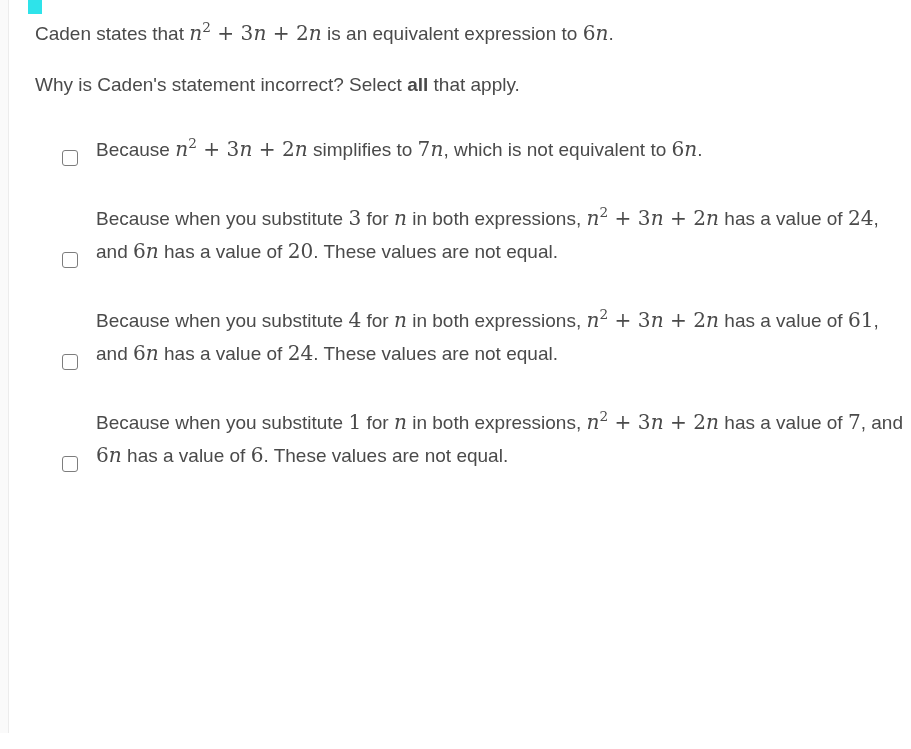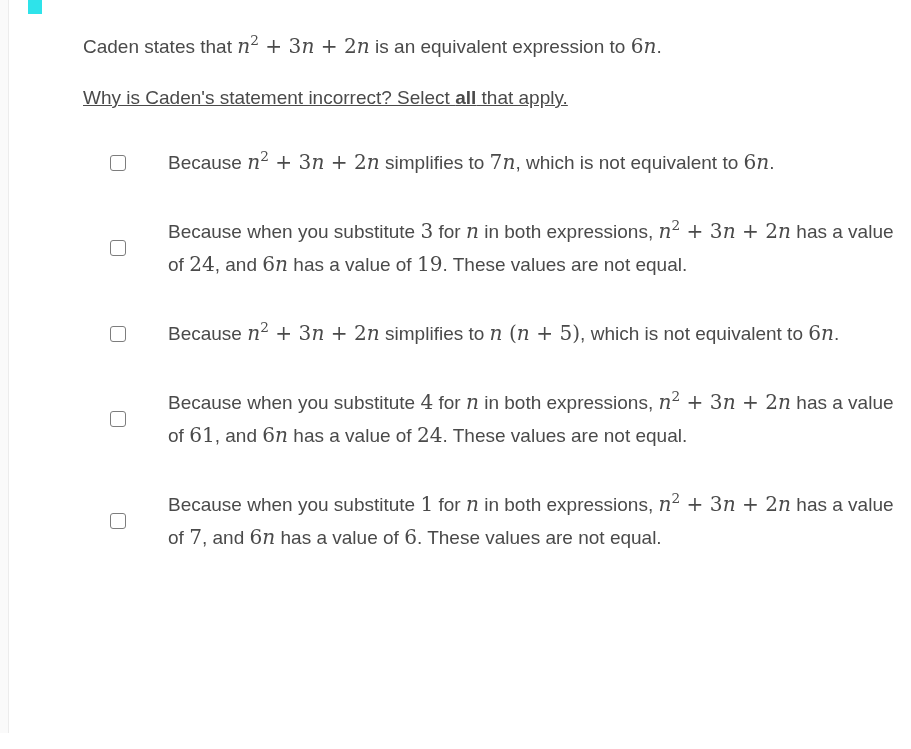--- a/index.html
+++ b/index.html
@@ -28,41 +28,38 @@
   .focus-marker {
     position: absolute;
     left: 28px;
     top: 0;
     width: 14px;
     height: 14px;
     background: #2ee3ea;
   }
   .content {
     position: relative;
-    padding: 32px 0 0 35px;
-    margin-left: 48px;
+    padding: 19px 0 0 35px;
   }
   .question-line {
     margin: 0;
     line-height: 28px;
   }
   .question-prompt {
     margin: 23px 0 0 0;
     line-height: 28px;
-    text-decoration: underline;
   }
   .options {
     margin-top: 34px;
   }
   .option {
     display: flex;
-    align-items: center;
+    align-items: flex-end;
     padding-left: 27px;
     margin-bottom: 36px;
-    gap: 24px;
   }
   .checkbox {
     flex: none;
     width: 14px;
     height: 14px;
     border: 1.5px solid #7d7d7d;
     border-radius: 3px;
     background: #ffffff;
     cursor: pointer;
   }
@@ -96,25 +93,21 @@
   <p class="question-line">Caden states that <span class="math"><i>n</i><sup>2</sup> + 3<i>n</i> + 2<i>n</i></span> is an equivalent expression to <span class="math">6<i>n</i></span>.</p>
   <p class="question-prompt">Why is Caden's statement incorrect? Select <b>all</b> that apply.</p>
 
   <div class="options">
     <div class="option">
       <span class="checkbox" role="checkbox" aria-checked="false"></span>
       <span class="option-label">Because <span class="math"><i>n</i><sup>2</sup> + 3<i>n</i> + 2<i>n</i></span> simplifies to <span class="math">7<i>n</i></span>, which is not equivalent to <span class="math">6<i>n</i></span>.</span>
     </div>
     <div class="option">
       <span class="checkbox" role="checkbox" aria-checked="false"></span>
-      <span class="option-label">Because when you substitute <span class="math">3</span> for <span class="math"><i>n</i></span> in both expressions, <span class="math"><i>n</i><sup>2</sup> + 3<i>n</i> + 2<i>n</i></span> has a value of <span class="math">24</span>, and <span class="math">6<i>n</i></span> has a value of <span class="math">19</span>. These values are not equal.</span>
-    </div>
-    <div class="option">
-      <span class="checkbox" role="checkbox" aria-checked="false"></span>
-      <span class="option-label">Because <span class="math"><i>n</i><sup>2</sup> + 3<i>n</i> + 2<i>n</i></span> simplifies to <span class="math"><i>n</i> (<i>n</i> + 5)</span>, which is not equivalent to <span class="math">6<i>n</i></span>.</span>
+      <span class="option-label">Because when you substitute <span class="math">3</span> for <span class="math"><i>n</i></span> in both expressions, <span class="math"><i>n</i><sup>2</sup> + 3<i>n</i> + 2<i>n</i></span> has a value of <span class="math">24</span>, and <span class="math">6<i>n</i></span> has a value of <span class="math">20</span>. These values are not equal.</span>
     </div>
     <div class="option">
       <span class="checkbox" role="checkbox" aria-checked="false"></span>
       <span class="option-label">Because when you substitute <span class="math">4</span> for <span class="math"><i>n</i></span> in both expressions, <span class="math"><i>n</i><sup>2</sup> + 3<i>n</i> + 2<i>n</i></span> has a value of <span class="math">61</span>, and <span class="math">6<i>n</i></span> has a value of <span class="math">24</span>. These values are not equal.</span>
     </div>
     <div class="option">
       <span class="checkbox" role="checkbox" aria-checked="false"></span>
       <span class="option-label">Because when you substitute <span class="math">1</span> for <span class="math"><i>n</i></span> in both expressions, <span class="math"><i>n</i><sup>2</sup> + 3<i>n</i> + 2<i>n</i></span> has a value of <span class="math">7</span>, and <span class="math">6<i>n</i></span> has a value of <span class="math">6</span>. These values are not equal.</span>
     </div>
   </div>

